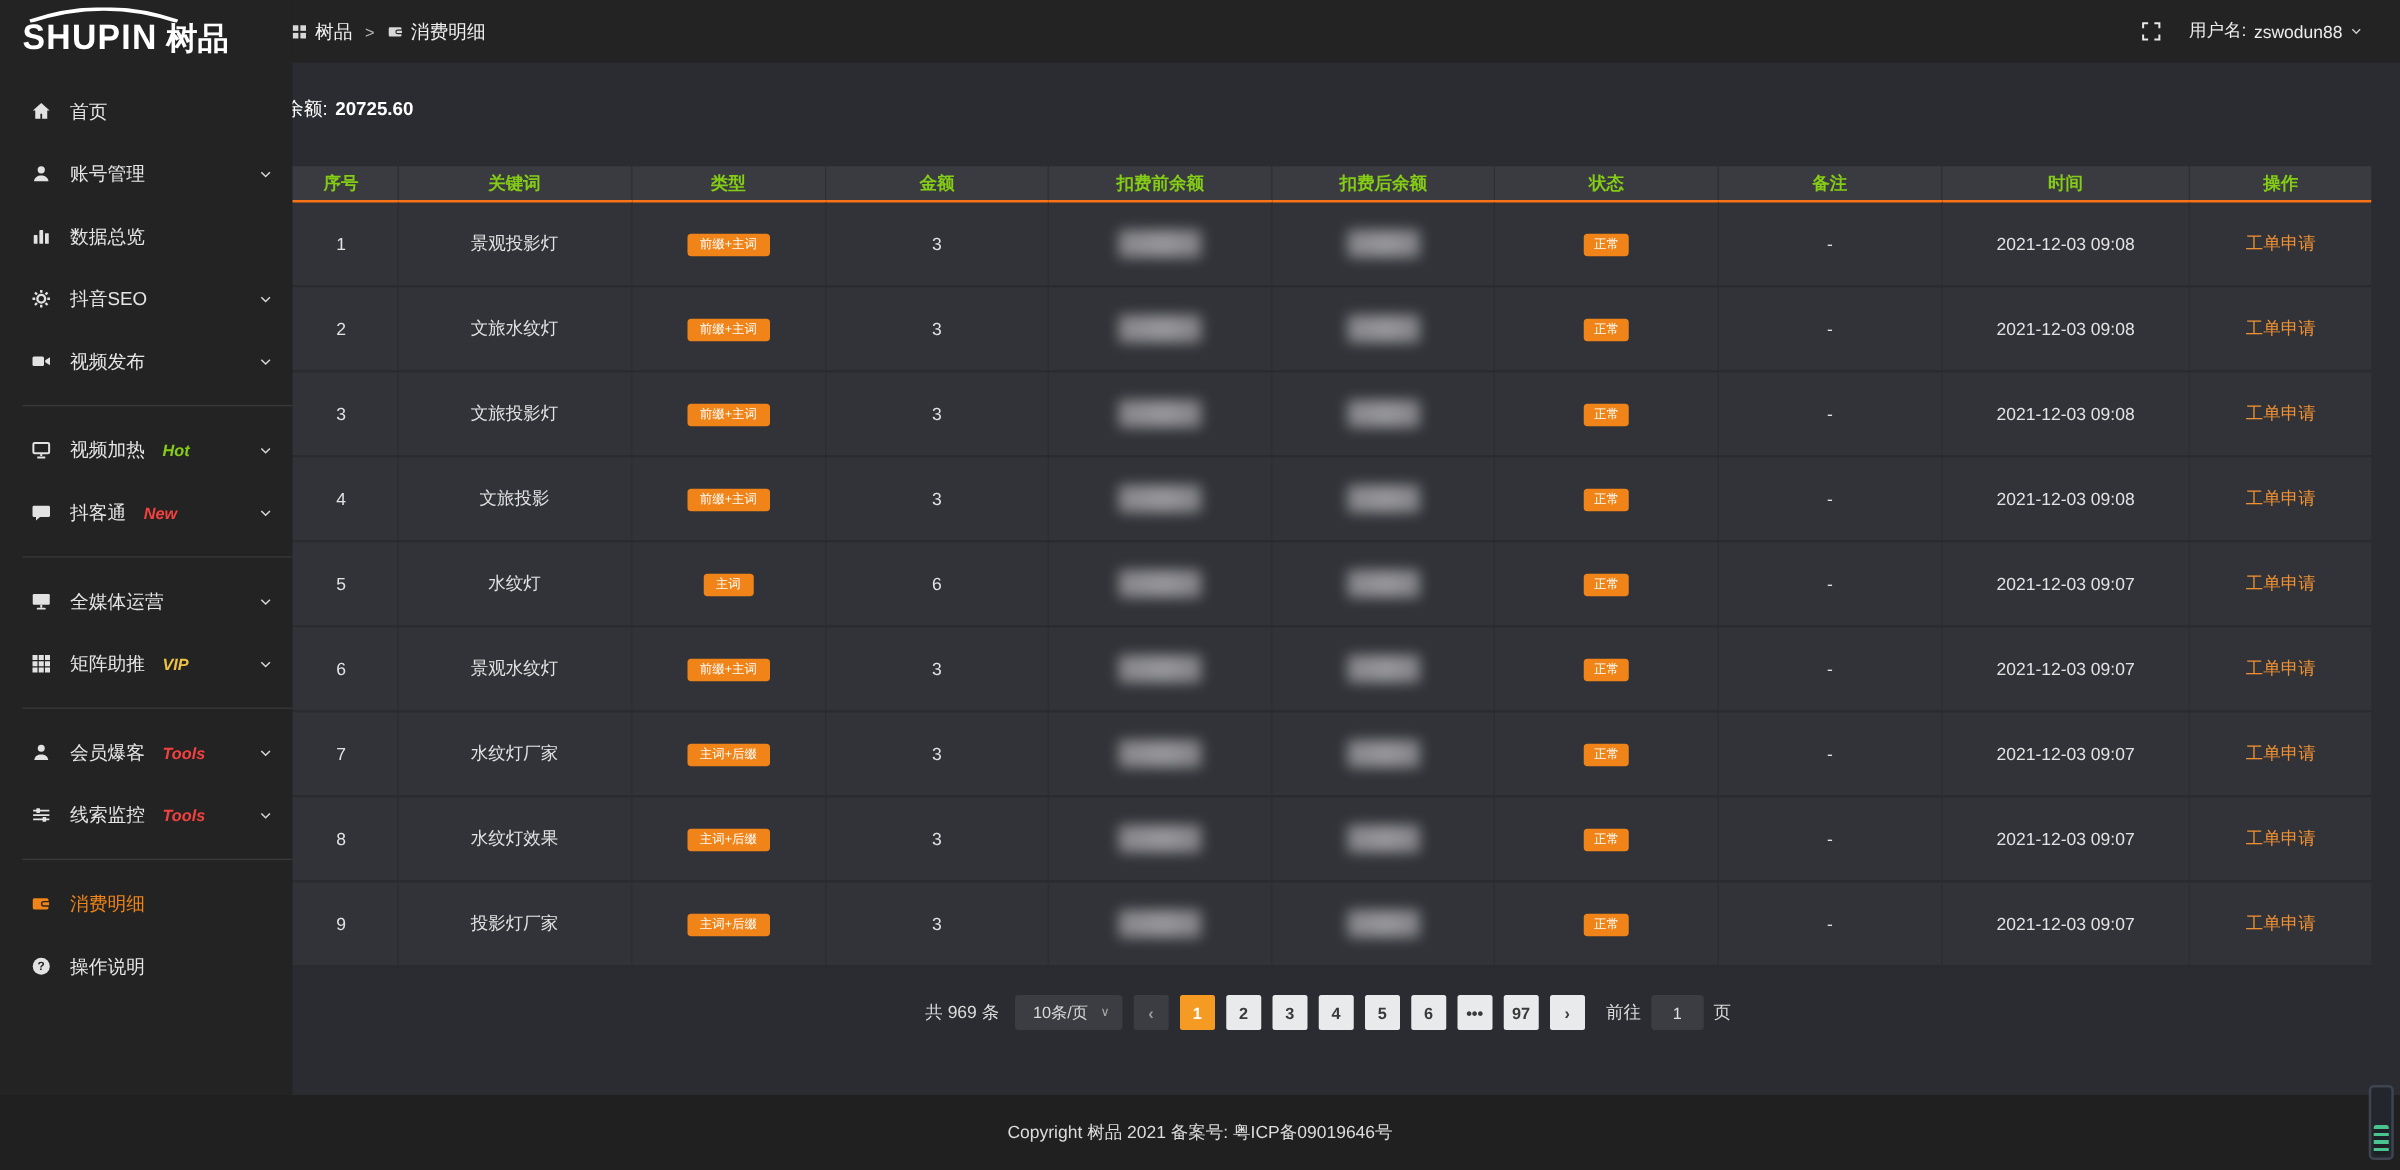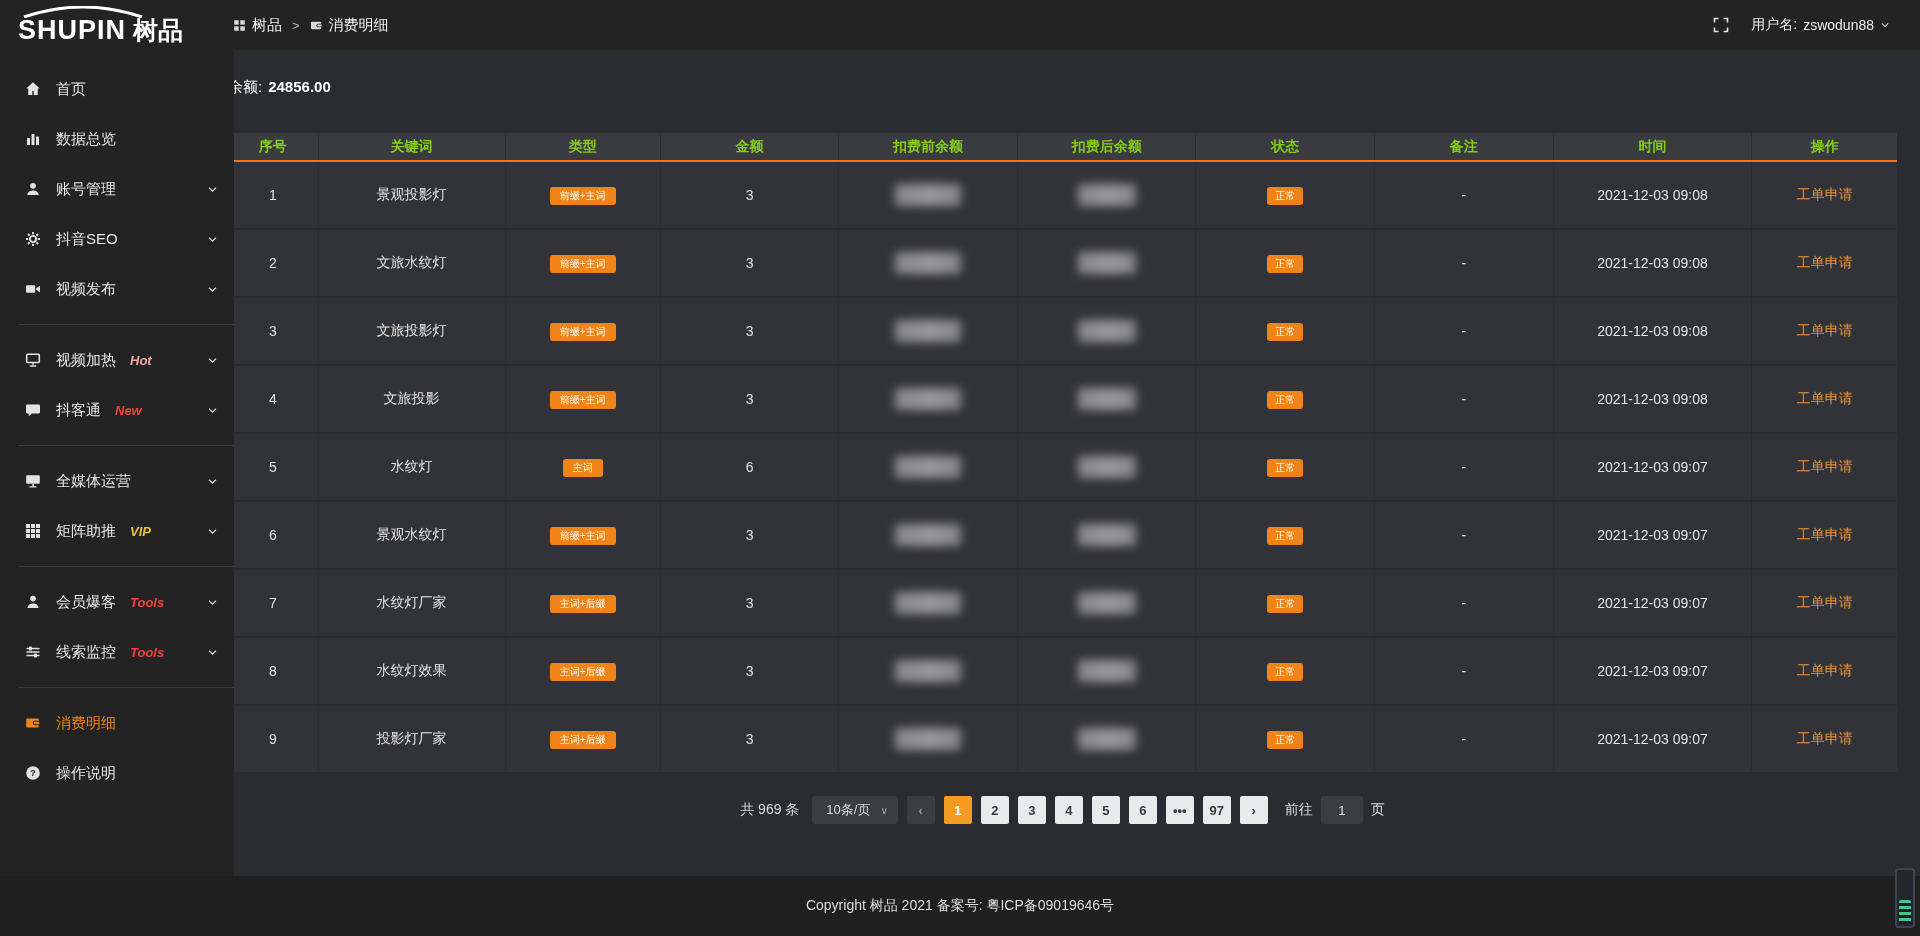--- a/index.html
+++ b/index.html
@@ -91,45 +91,45 @@
             <svg viewBox="0 0 16 16" fill="currentColor">
               <path d="M8 1.3 1.3 7.4h1.9v6.6h4.1V9.9h1.4V14h4.1V7.4h1.9z"></path>
             </svg>
           </span>
     <span class="mi-label">首页</span>
 
   </div>
         <div class="menu-item">
     <span class="mi-icon">
             <svg viewBox="0 0 16 16" fill="currentColor">
+              <circle cx="8" cy="4.8" r="2.9"></circle>
+              <path d="M2.2 14c.4-3.2 2.9-4.6 5.8-4.6s5.4 1.4 5.8 4.6z"></path>
+            </svg>
+          </span>
+    <span class="mi-label">账号管理</span>
+
+    <span class="mi-arrow">
+      <svg viewBox="0 0 16 16" fill="none" stroke="currentColor" stroke-width="1.8">
+              <path d="M3 5.5l5 5 5-5"></path>
+            </svg>
+    </span>
+  </div>
+        <div class="menu-item">
+    <span class="mi-icon">
+            <svg viewBox="0 0 16 16" fill="currentColor">
               <rect x="2" y="7" width="3" height="7" rx=".5"></rect>
               <rect x="6.5" y="3" width="3" height="11" rx=".5"></rect>
               <rect x="11" y="5.5" width="3" height="8.5" rx=".5"></rect>
             </svg>
           </span>
     <span class="mi-label">数据总览</span>
 
   </div>
         <div class="menu-item">
     <span class="mi-icon">
-            <svg viewBox="0 0 16 16" fill="currentColor">
-              <circle cx="8" cy="4.8" r="2.9"></circle>
-              <path d="M2.2 14c.4-3.2 2.9-4.6 5.8-4.6s5.4 1.4 5.8 4.6z"></path>
-            </svg>
-          </span>
-    <span class="mi-label">账号管理</span>
-
-    <span class="mi-arrow">
-      <svg viewBox="0 0 16 16" fill="none" stroke="currentColor" stroke-width="1.8">
-              <path d="M3 5.5l5 5 5-5"></path>
-            </svg>
-    </span>
-  </div>
-        <div class="menu-item">
-    <span class="mi-icon">
             <svg viewBox="0 0 16 16" fill="none" stroke="currentColor" stroke-width="1.9">
               <circle cx="8" cy="8" r="3.1"></circle>
               <path d="M8 1v2.2M8 12.8V15M1 8h2.2M12.8 8H15M3 3l1.6 1.6M11.4 11.4 13 13M3 13l1.6-1.6M11.4 4.6 13 3"></path>
             </svg>
           </span>
     <span class="mi-label">抖音SEO</span>
 
     <span class="mi-arrow">
       <svg viewBox="0 0 16 16" fill="none" stroke="currentColor" stroke-width="1.8">
               <path d="M3 5.5l5 5 5-5"></path>
@@ -153,21 +153,21 @@
   </div>
         <div class="menu-divider"></div>
         <div class="menu-item">
     <span class="mi-icon">
             <svg viewBox="0 0 16 16" fill="none" stroke="currentColor" stroke-width="1.6">
               <rect x="1.7" y="2.3" width="12.6" height="8.2" rx="1"></rect>
               <path d="M8 10.5v2.3M4.8 14h6.4"></path>
             </svg>
           </span>
     <span class="mi-label">视频加热</span>
-    <span class="mi-tag" style="color: #fca5a5;">Hot</span>
+    <span class="mi-tag" style="color: #84cc16;">Hot</span>
     <span class="mi-arrow">
       <svg viewBox="0 0 16 16" fill="none" stroke="currentColor" stroke-width="1.8">
               <path d="M3 5.5l5 5 5-5"></path>
             </svg>
     </span>
   </div>
         <div class="menu-item">
     <span class="mi-icon">
             <svg viewBox="0 0 16 16" fill="currentColor">
               <path d="M2.2 2.5h11.6c.7 0 1.2.5 1.2 1.2v6.6c0 .7-.5 1.2-1.2 1.2H7l-3.2 2.8v-2.8H2.2c-.7 0-1.2-.5-1.2-1.2V3.7c0-.7.5-1.2 1.2-1.2z"></path>
@@ -310,21 +310,21 @@
         <span>zswodun88</span>
         <svg viewBox="0 0 16 16" fill="none" stroke="currentColor" stroke-width="1.8">
             <path d="M3 5.5l5 5 5-5"></path>
           </svg>
       </span>
     </div>
   </header>
 
   <main class="content">
     <div class="balance">
-      <span>余额:</span><b>24856.00</b>
+      <span>余额:</span><b>20725.60</b>
     </div>
 
     <table class="grid">
       <colgroup>
         <col style="width:5.4%">
           <col style="width:11.2%">
           <col style="width:9.3%">
           <col style="width:10.7%">
           <col style="width:10.7%">
         <col style="width:10.7%">

